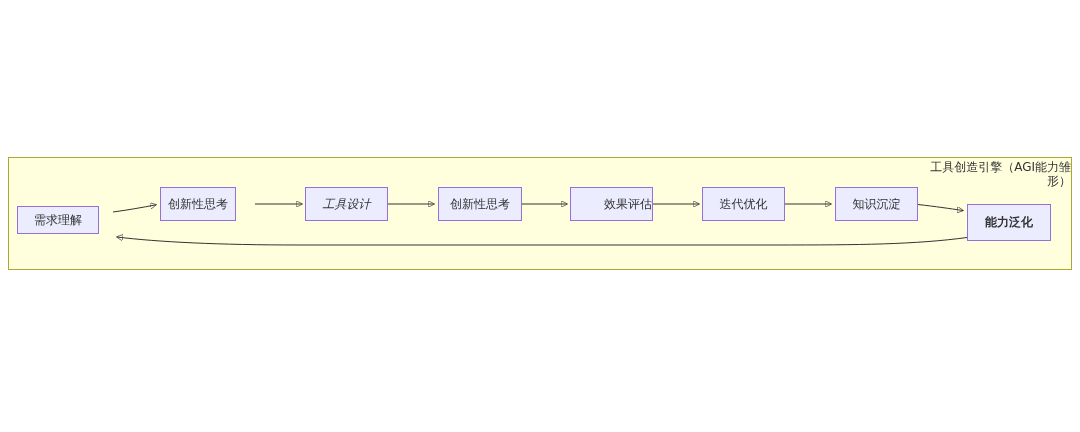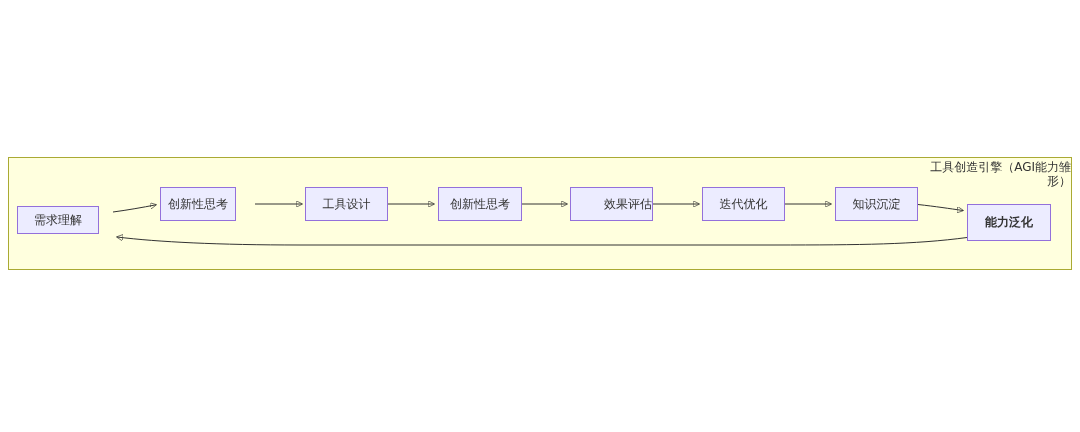--- a/index.html
+++ b/index.html
@@ -94,21 +94,21 @@
   </svg>
 
   <div class="node" style="left:17px; top:206px; width:82px; height:28px;">
     <span>需求理解</span>
   </div>
 
   <div class="node" style="left:160px; top:187px; width:76px; height:34px;">
     <span>创新性思考</span>
   </div>
 
-  <div class="node" style="left:305px; top:187px; width:83px; height:34px;">
+  <div class="node" style="left:305px; top:187px; width:83px; height:34px;font-style:italic;">
     <span>工具设计</span>
   </div>
 
   <div class="node" style="left:438px; top:187px; width:84px; height:34px;">
     <span>创新性思考</span>
   </div>
 
   <div class="node" style="left:570px; top:187px; width:83px; height:34px;justify-content:flex-end;">
     <span>效果评估</span>
   </div>

